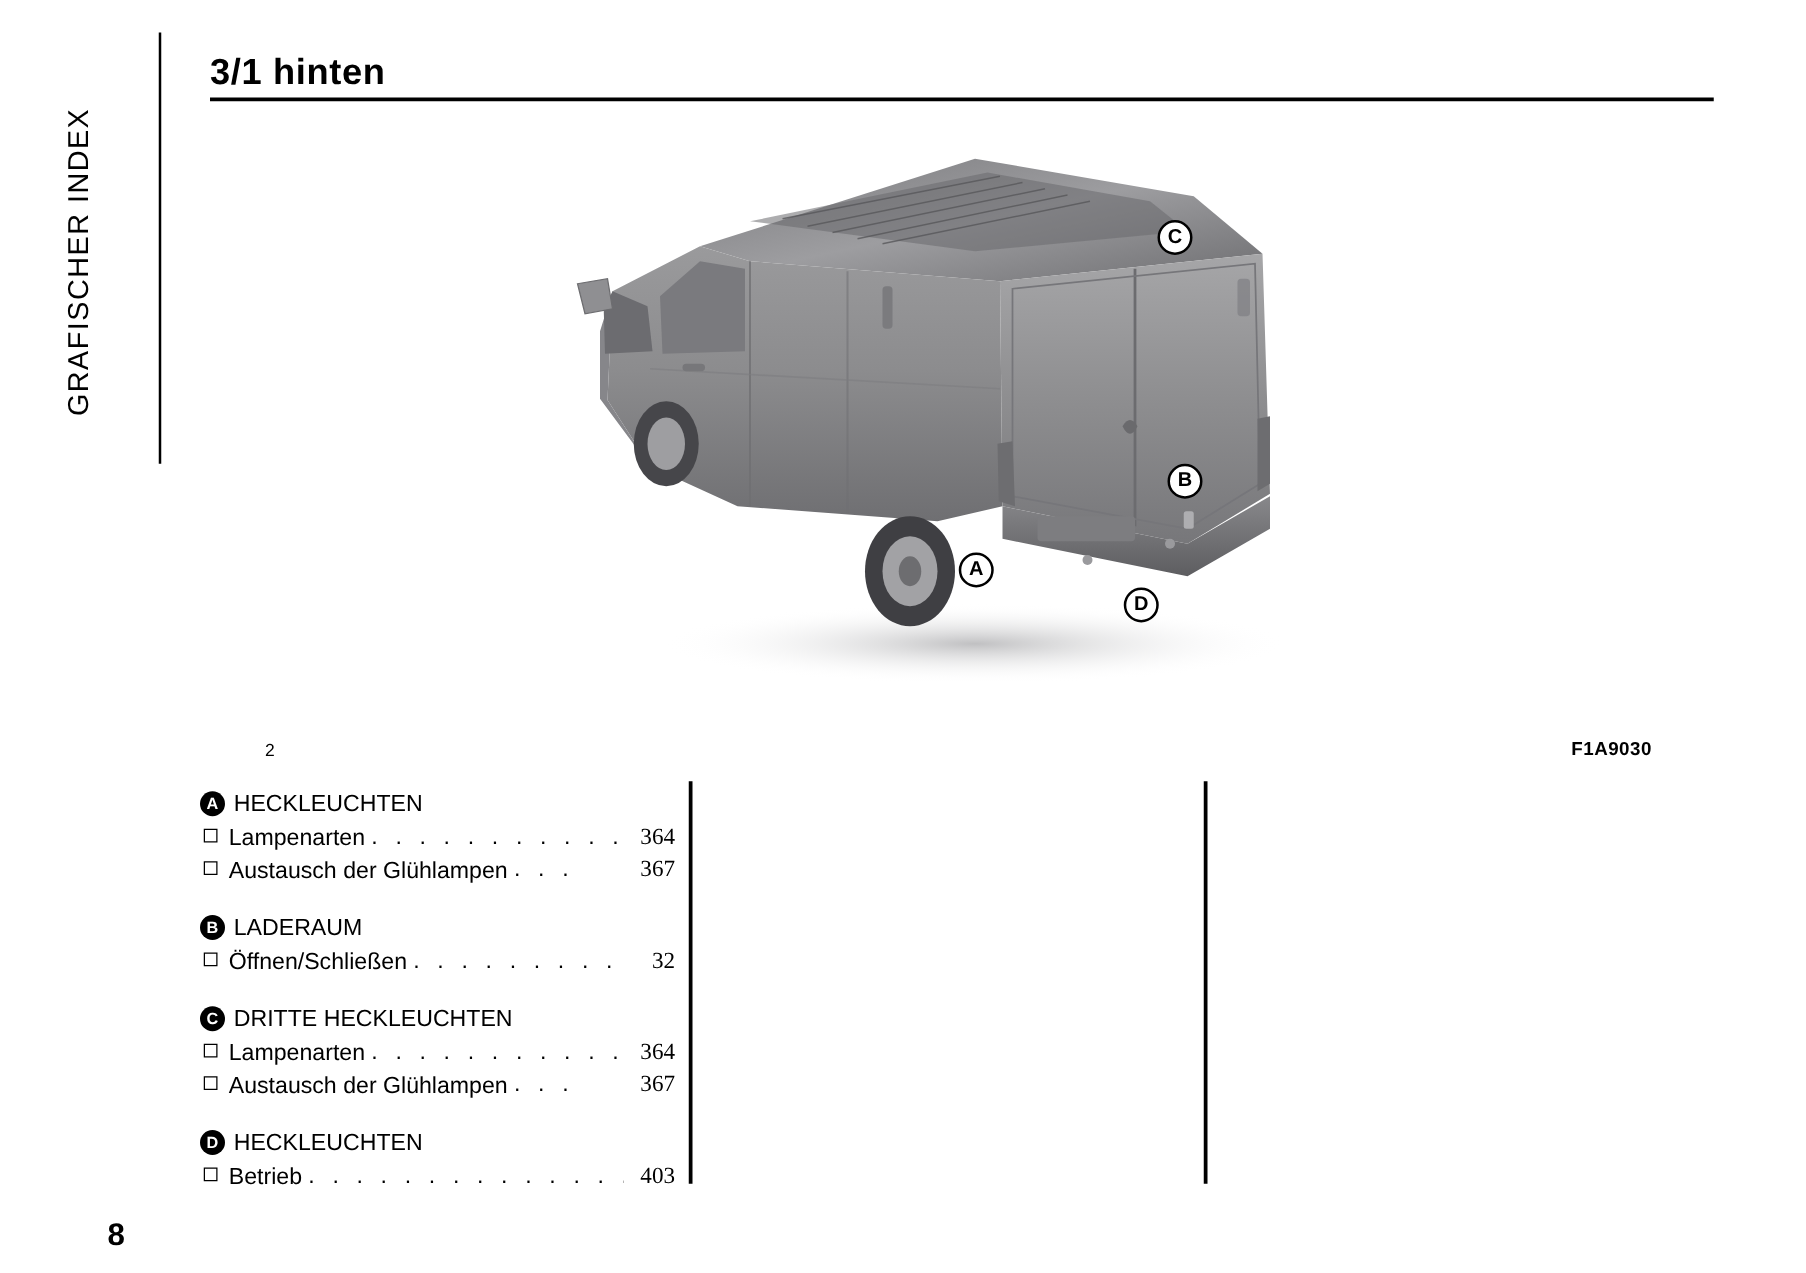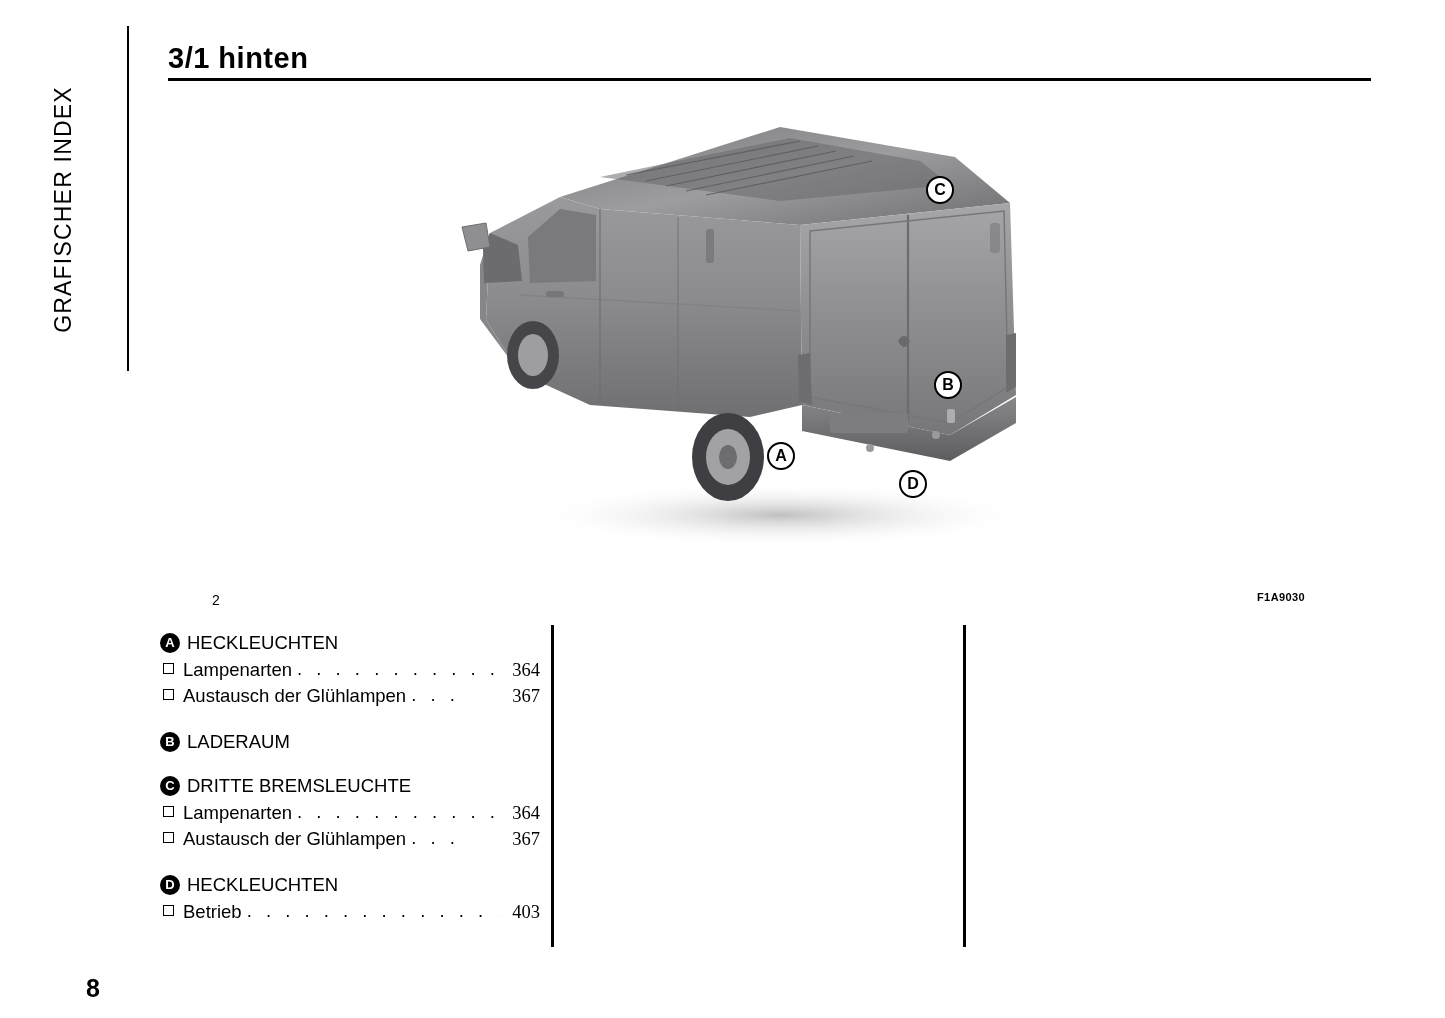--- a/index.html
+++ b/index.html
@@ -93,21 +93,21 @@
   .fig-num {
     position: absolute;
     left: 212px;
     top: 592px;
     font-size: 14px;
   }
   .fig-code {
     position: absolute;
     left: 1257px;
     top: 591px;
-    font-size: 11px;
+    font-size: 15px;
     font-weight: bold;
     letter-spacing: 0.4px;
   }
 
   
   .col-rule {
     position: absolute;
     top: 625px;
     width: 3px;
     height: 322px;
@@ -316,26 +316,32 @@
         <span class="dots">. . .</span>
         <span class="pg">367</span>
       </div>
     </div>
 
     <div class="grp">
       <div class="grp-head">
         <span class="bullet-letter">B</span>
         <span>LADERAUM</span>
       </div>
+      <div class="entry">
+        <span class="sq"></span>
+        <span class="label">Öffnen/Schließen</span>
+        <span class="dots">. . . . . . . . .</span>
+        <span class="pg">32</span>
+      </div>
     </div>
 
     <div class="grp">
       <div class="grp-head">
         <span class="bullet-letter">C</span>
-        <span>DRITTE BREMSLEUCHTE</span>
+        <span>DRITTE HECKLEUCHTEN</span>
       </div>
       <div class="entry">
         <span class="sq"></span>
         <span class="label">Lampenarten</span>
         <span class="dots">. . . . . . . . . . .</span>
         <span class="pg">364</span>
       </div>
       <div class="entry">
         <span class="sq"></span>
         <span class="label">Austausch der Glühlampen</span>

